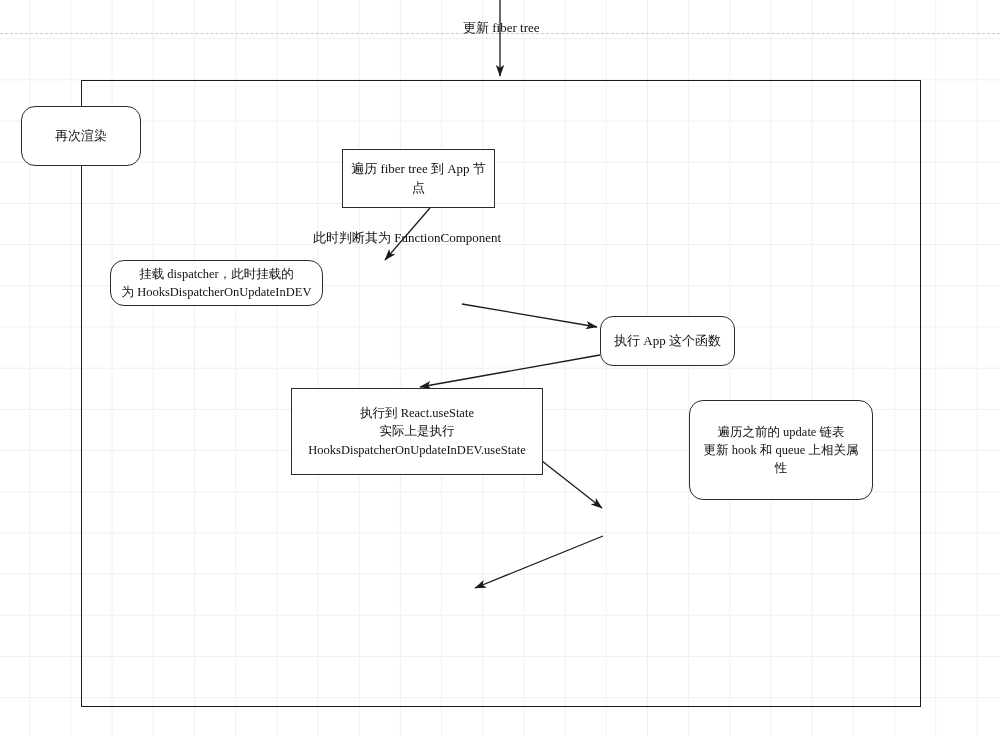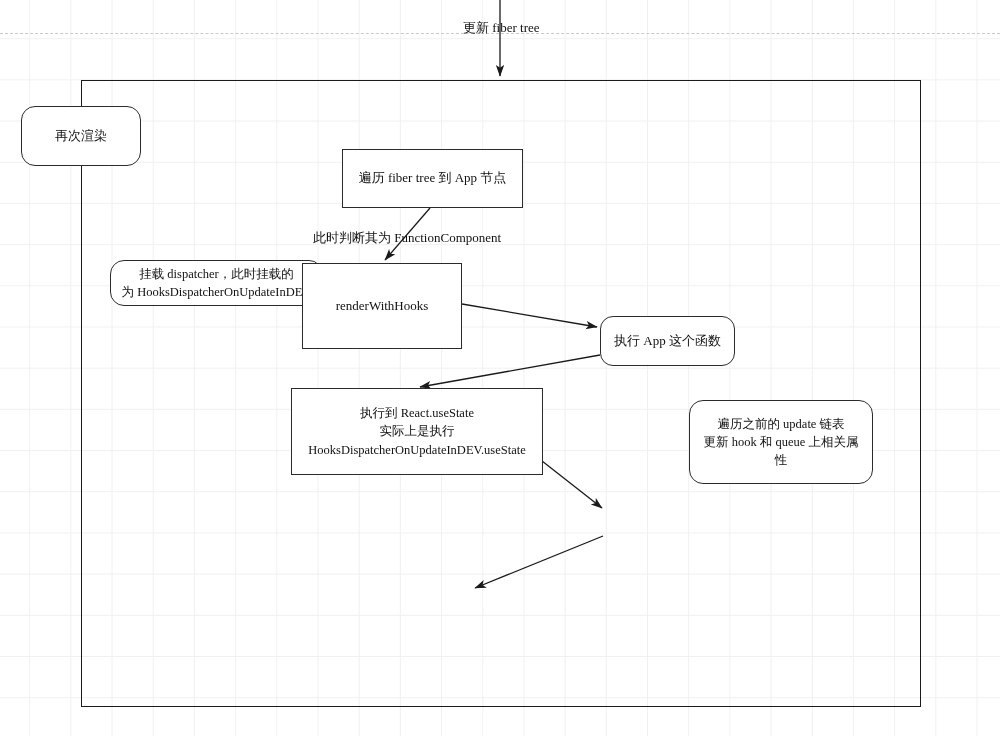--- a/index.html
+++ b/index.html
@@ -110,43 +110,40 @@
   </svg>
 
   <div class="edge-label" style="left:463px; top:19px;">更新 fiber tree</div>
 
   <div class="edge-label" style="left:313px; top:229px;">此时判断其为  FunctionComponent</div>
 
   <div class="node rounded" style="left:21px; top:106px; width:120px; height:60px;">
     <span class="txt">再次渲染</span>
   </div>
 
-  <div class="node" style="left:342px; top:149px; width:181px; height:59px;">
+  <div class="node" style="left:342px; top:149px; width:153px; height:59px;">
     <span class="txt">遍历 fiber tree 到 App 节点</span>
   </div>
 
   <div class="node rounded" style="left:110px; top:260px; width:213px; height:46px; font-size:12.5px;">
     <span class="txt">挂载 dispatcher，此时挂载的
 为 HooksDispatcherOnUpdateInDEV</span>
   </div>
 
-  <div class="node" style="left:302px; top:263px; width:160px; height:86px;">
-    <span class="txt">renderWithHooks</span>
-  </div>
 
   <div class="node" style="left:600px; top:316px; width:135px; height:50px;border-radius:13px;">
     <span class="txt">执行 App 这个函数</span>
   </div>
 
   <div class="node" style="left:291px; top:388px; width:252px; height:87px; font-size:12.5px;">
     <span class="txt">执行到 React.useState
 实际上是执行
 HooksDispatcherOnUpdateInDEV.useState</span>
   </div>
 
 
-  <div class="node rounded" style="left:689px; top:400px; width:184px; height:84px; font-size:12.5px;">
+  <div class="node rounded" style="left:689px; top:400px; width:184px; height:100px; font-size:12.5px;">
     <span class="txt">遍历之前的 update 链表
 更新 hook 和 queue 上相关属性</span>
   </div>
 
 
 </div>
 
 </body></html>

